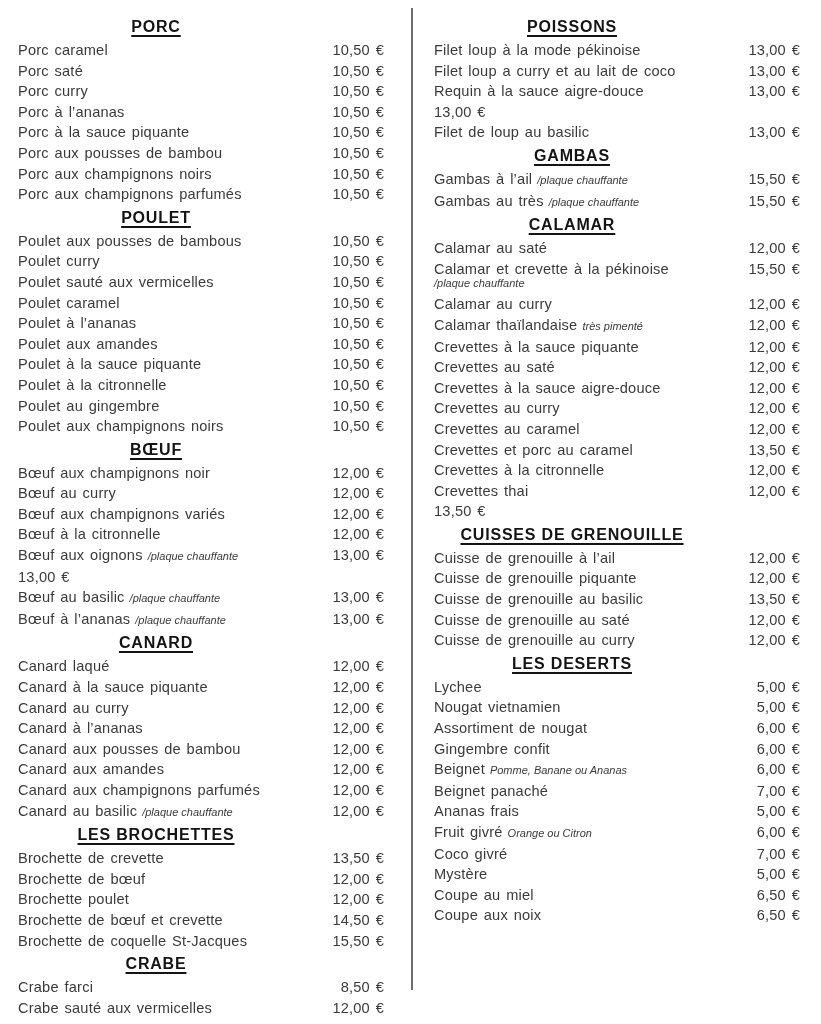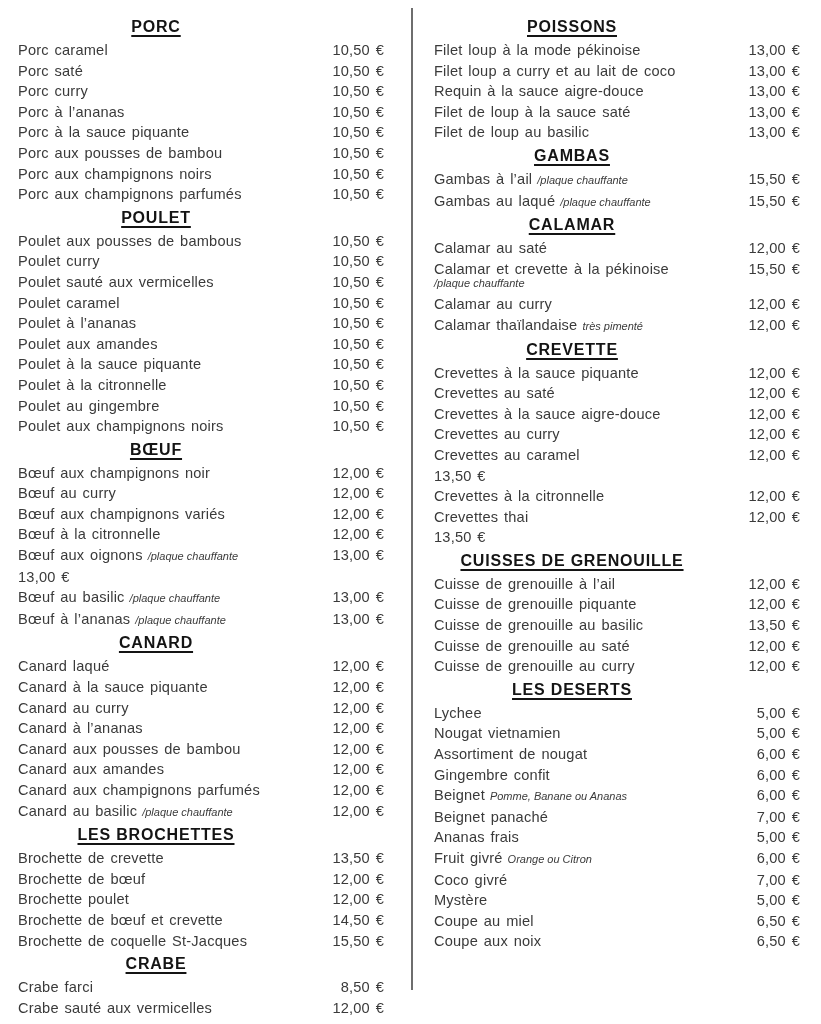--- a/index.html
+++ b/index.html
@@ -261,54 +261,52 @@
       </div>
       <div class="row">
         <div class="item-name-wrap"><span class="item-name">Filet loup a curry et au lait de coco</span></div>
         <div class="price">13,00 €</div>
       </div>
       <div class="row">
         <div class="item-name-wrap"><span class="item-name">Requin à la sauce aigre-douce</span></div>
         <div class="price">13,00 €</div>
       </div>
       <div class="row">
-        <div class="item-name-wrap"><span class="item-name">Filet de loup à la sauce saté</span></div>
         <div class="price">13,00 €</div>
       </div>
       <div class="row">
         <div class="item-name-wrap"><span class="item-name">Filet de loup au basilic</span></div>
         <div class="price">13,00 €</div>
       </div>
       <div class="section-header"><span>GAMBAS</span></div>
       <div class="row">
         <div class="item-name-wrap"><span class="item-name">Gambas à l’ail</span><span class="note">/plaque chauffante</span></div>
         <div class="price">15,50 €</div>
       </div>
       <div class="row">
-        <div class="item-name-wrap"><span class="item-name">Gambas au laqué</span><span class="note">/plaque chauffante</span></div>
+        <div class="item-name-wrap"><span class="item-name">Gambas au très</span><span class="note">/plaque chauffante</span></div>
         <div class="price">15,50 €</div>
       </div>
       <div class="section-header"><span>CALAMAR</span></div>
       <div class="row">
         <div class="item-name-wrap"><span class="item-name">Calamar au saté</span></div>
         <div class="price">12,00 €</div>
       </div>
       <div class="row">
         <div class="item-name-wrap"><span class="item-name">Calamar et crevette à la pékinoise</span><span class="note block">/plaque chauffante</span></div>
         <div class="price">15,50 €</div>
       </div>
       <div class="row">
         <div class="item-name-wrap"><span class="item-name">Calamar au curry</span></div>
         <div class="price">12,00 €</div>
       </div>
       <div class="row">
         <div class="item-name-wrap"><span class="item-name">Calamar thaïlandaise</span><span class="note">très pimenté</span></div>
         <div class="price">12,00 €</div>
       </div>
-      <div class="section-header"><span>CREVETTE</span></div>
       <div class="row">
         <div class="item-name-wrap"><span class="item-name">Crevettes à la sauce piquante</span></div>
         <div class="price">12,00 €</div>
       </div>
       <div class="row">
         <div class="item-name-wrap"><span class="item-name">Crevettes au saté</span></div>
         <div class="price">12,00 €</div>
       </div>
       <div class="row">
         <div class="item-name-wrap"><span class="item-name">Crevettes à la sauce aigre-douce</span></div>
@@ -316,20 +314,21 @@
       </div>
       <div class="row">
         <div class="item-name-wrap"><span class="item-name">Crevettes au curry</span></div>
         <div class="price">12,00 €</div>
       </div>
       <div class="row">
         <div class="item-name-wrap"><span class="item-name">Crevettes au caramel</span></div>
         <div class="price">12,00 €</div>
       </div>
       <div class="row">
+        <div class="item-name-wrap"><span class="item-name">Crevettes et porc au caramel</span></div>
         <div class="price">13,50 €</div>
       </div>
       <div class="row">
         <div class="item-name-wrap"><span class="item-name">Crevettes à la citronnelle</span></div>
         <div class="price">12,00 €</div>
       </div>
       <div class="row">
         <div class="item-name-wrap"><span class="item-name">Crevettes thai</span></div>
         <div class="price">12,00 €</div>
       </div>

